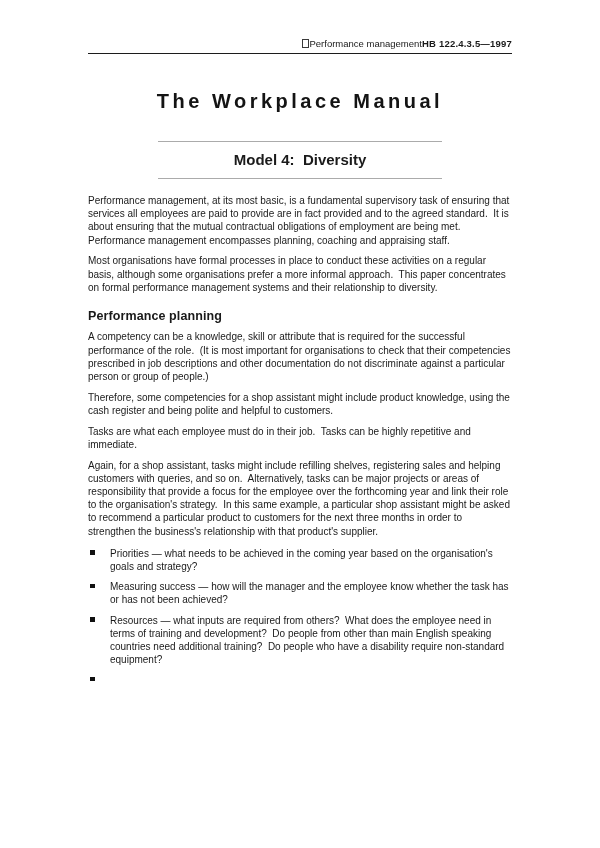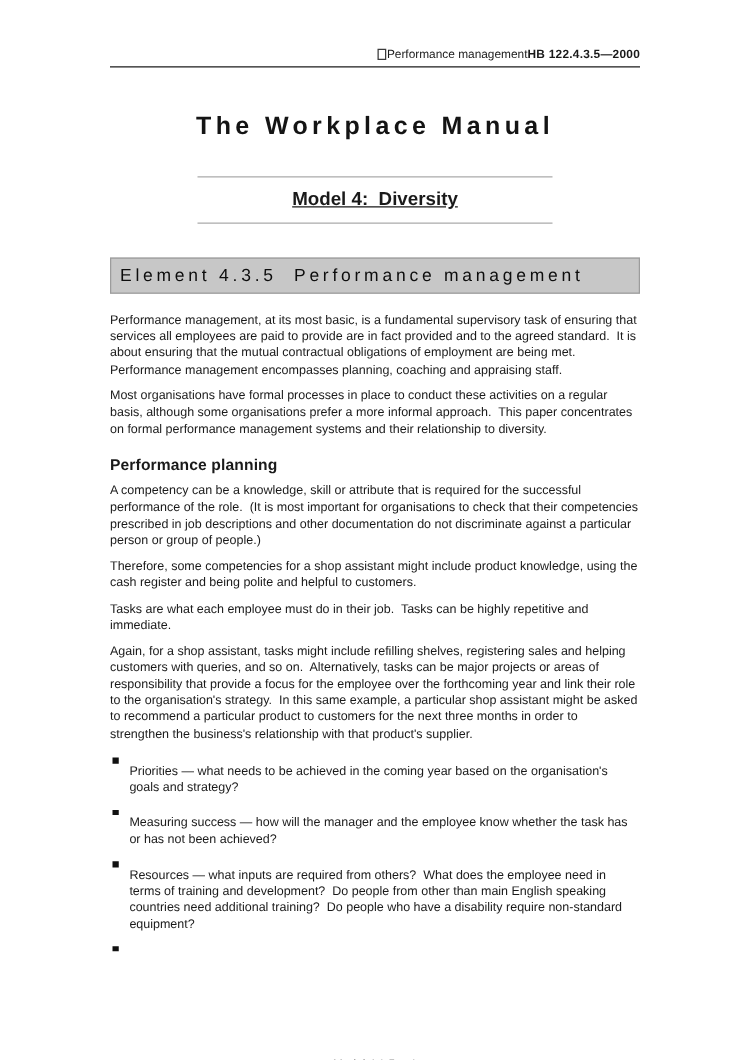--- a/index.html
+++ b/index.html
@@ -47,21 +47,20 @@
   }
   
   .subtitle-block { margin-top: 28px; padding: 0 70px; }
   .rule { border-top: 1px solid #ababab; height: 0; }
   .doc-subtitle {
     text-align: center;
     font-size: 15px;
     font-weight: bold;
     padding: 9px 0 10px 0;
     white-space: pre-wrap;
-    text-decoration: underline;
   }
   
   .element-banner {
     margin-top: 27px;
     background: #c7c7c7;
     border: 1px solid #9c9c9c;
     padding: 5px 7px 6px 7px;
     font-size: 14px;
     letter-spacing: 3px;
     color: #0d0d0d;
@@ -81,21 +80,20 @@
     font-weight: bold;
     letter-spacing: 0.1px;
   }
   .bullet-list { list-style: none; margin-top: 9px; }
   .bullet-item {
     display: flex;
     align-items: flex-start;
     margin-bottom: 7px;
     font-size: 10px;
     line-height: 13.2px;
-    flex-direction: column;
   }
   .bullet-square {
     flex: none;
     width: 4.5px; height: 4.5px;
     background: #111111;
     margin: 3.5px 0 0 2px;
   }
   .bullet-text { margin-left: 15.5px; white-space: pre-wrap; }
   
   .page-footer {
@@ -110,32 +108,31 @@
 </head>
 <body>
 
 <div class="page">
 
   <header class="page-header">
     <div class="header-left">
       <span class="box-glyph"></span>
       <span>Performance management</span>
     </div>
-    <div class="header-right">HB 122.4.3.5—2000</div>
+    <div class="header-right">HB 122.4.3.5—1997</div>
   </header>
 
   <h1 class="doc-title">The Workplace Manual</h1>
 
   <div class="subtitle-block">
     <div class="rule"></div>
     <h2 class="doc-subtitle">Model 4:  Diversity</h2>
     <div class="rule"></div>
   </div>
 
-  <div class="element-banner">Element 4.3.5  Performance management</div>
 
   <p class="body-p first">Performance management, at its most basic, is a fundamental supervisory task of ensuring that services all employees are paid to provide are in fact provided and to the agreed standard.  It is about ensuring that the mutual contractual obligations of employment are being met.  Performance management encompasses planning, coaching and appraising staff.</p>
   <p class="body-p">Most organisations have formal processes in place to conduct these activities on a regular basis, although some organisations prefer a more informal approach.  This paper concentrates on formal performance management systems and their relationship to diversity.</p>
 
   <h3 class="section-heading">Performance planning</h3>
 
   <p class="body-p">A competency can be a knowledge, skill or attribute that is required for the successful performance of the role.  (It is most important for organisations to check that their competencies prescribed in job descriptions and other documentation do not discriminate against a particular person or group of people.)</p>
   <p class="body-p">Therefore, some competencies for a shop assistant might include product knowledge, using the cash register and being polite and helpful to customers.</p>
   <p class="body-p">Tasks are what each employee must do in their job.  Tasks can be highly repetitive and immediate.</p>
   <p class="body-p">Again, for a shop assistant, tasks might include refilling shelves, registering sales and helping customers with queries, and so on.  Alternatively, tasks can be major projects or areas of responsibility that provide a focus for the employee over the forthcoming year and link their role to the organisation's strategy.  In this same example, a particular shop assistant might be asked to recommend a particular product to customers for the next three months in order to strengthen the business's relationship with that product's supplier.</p>

